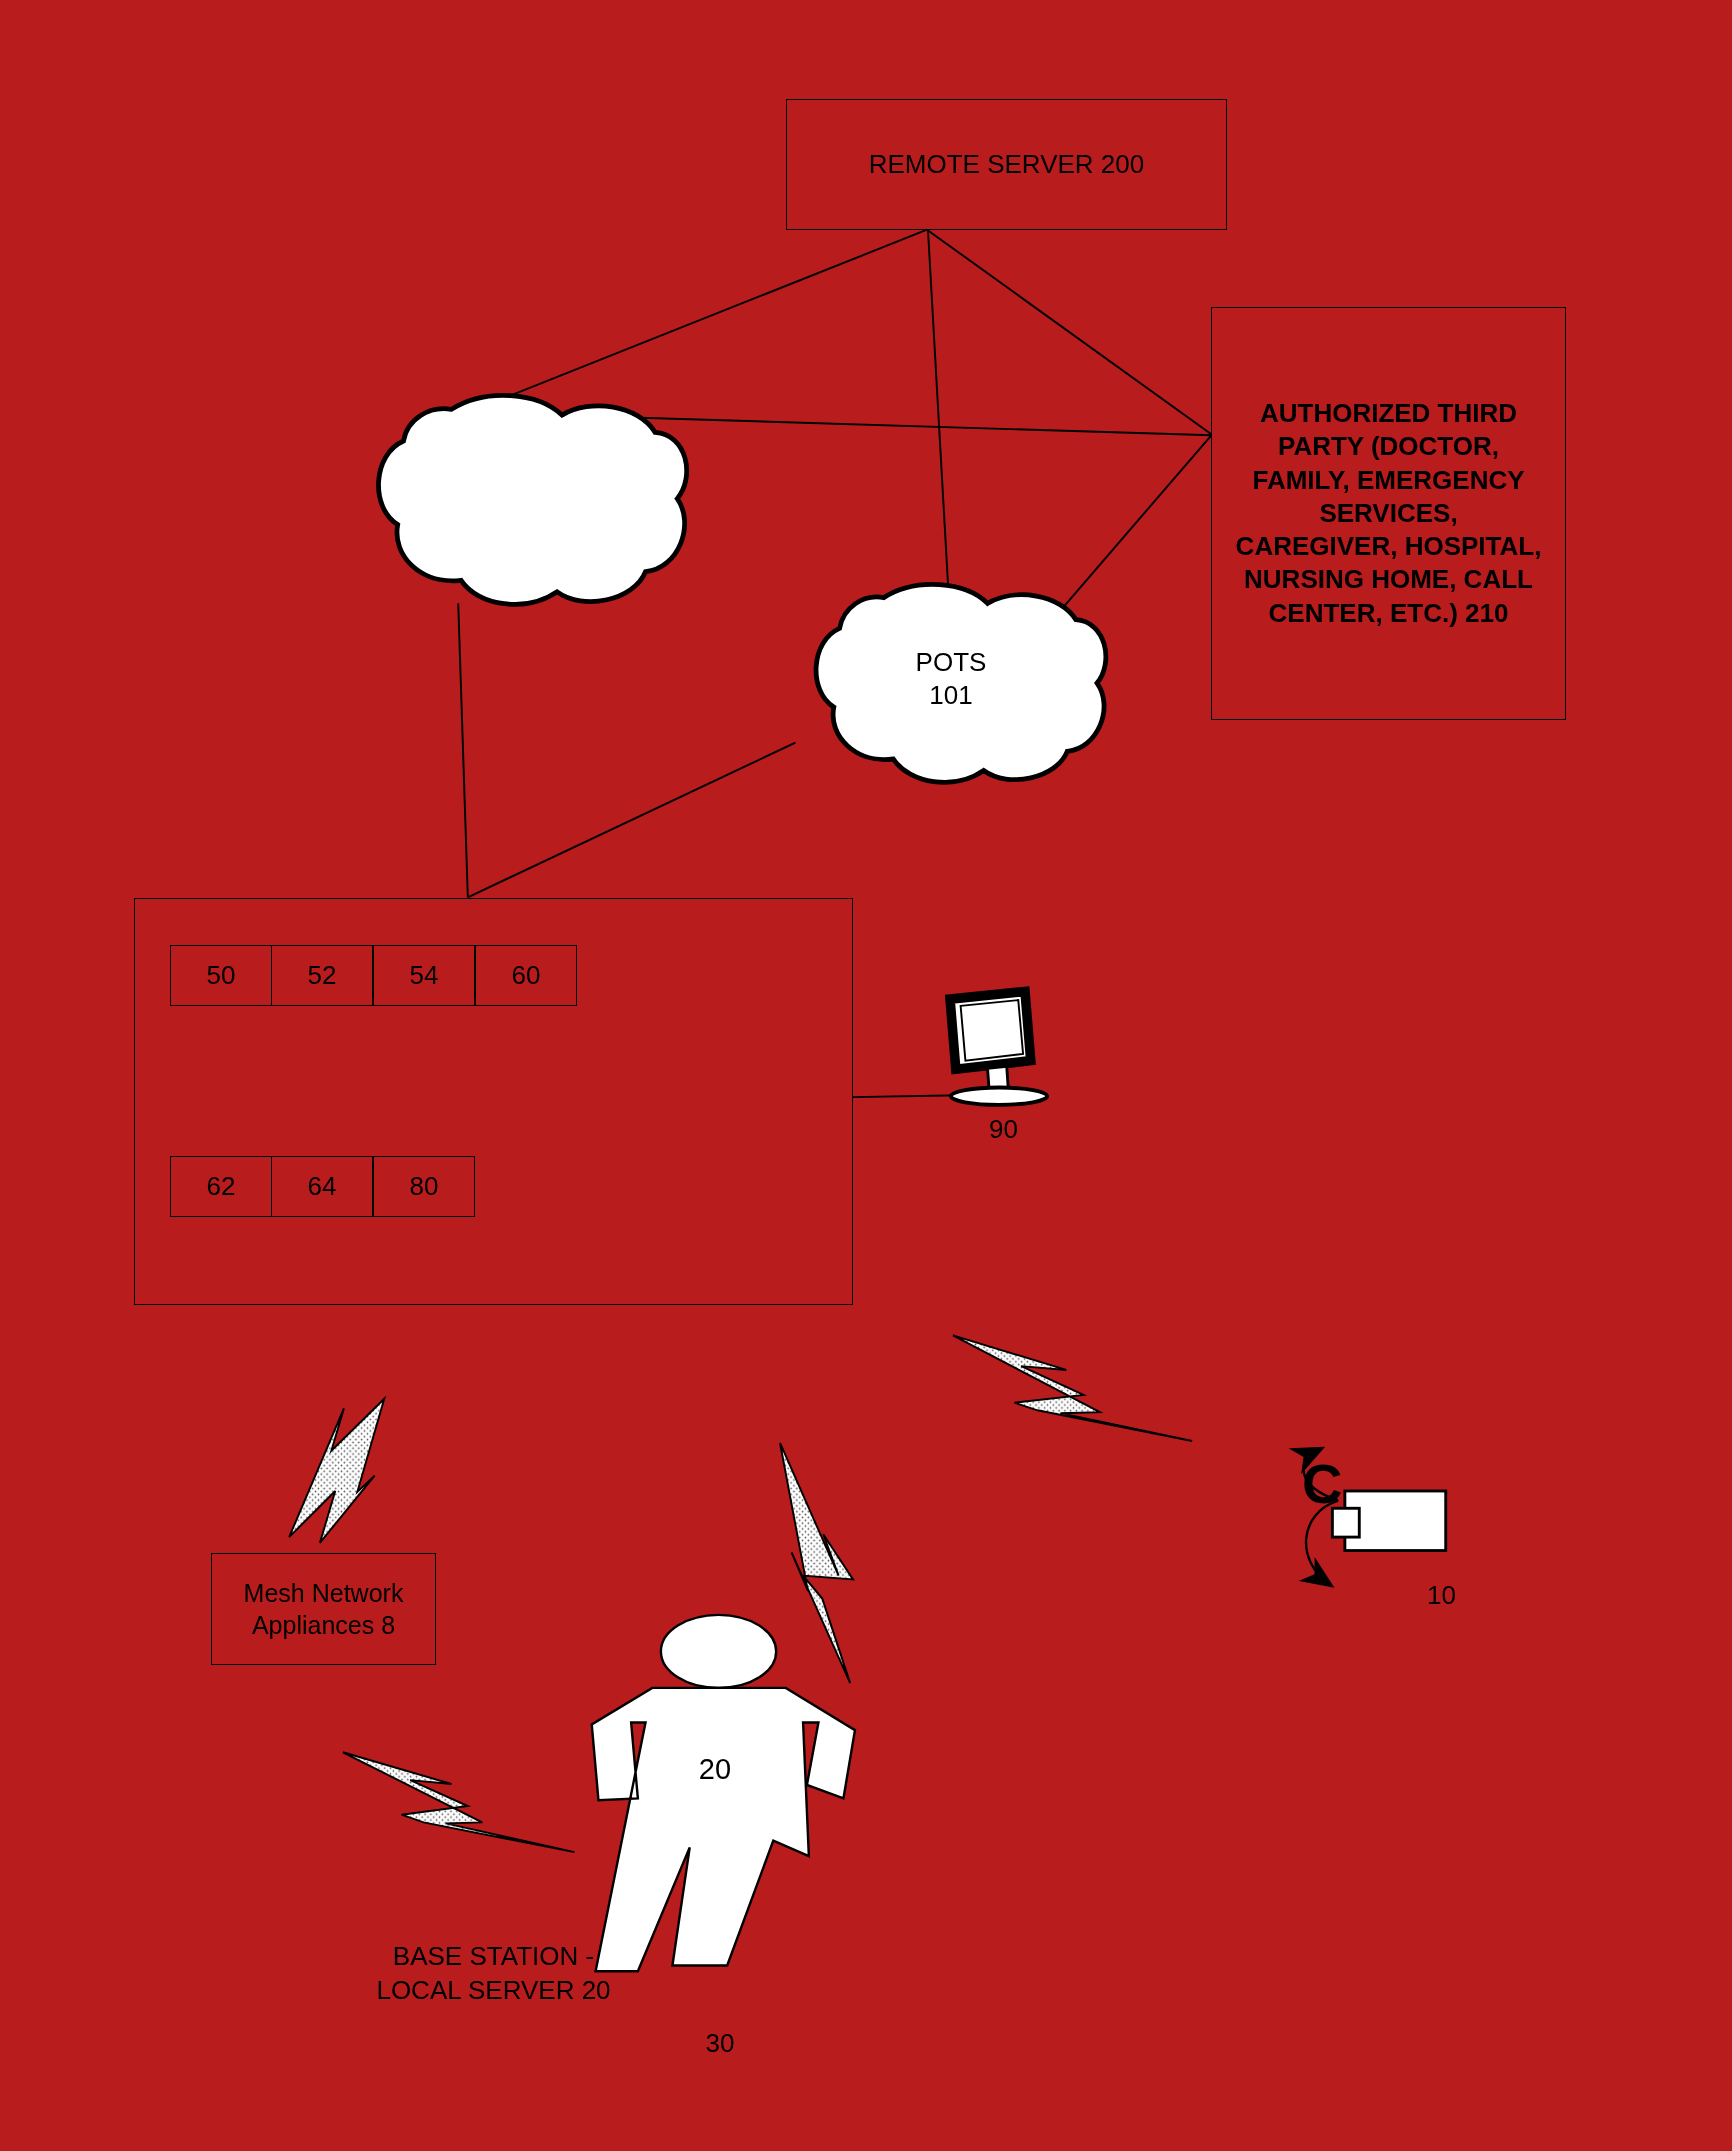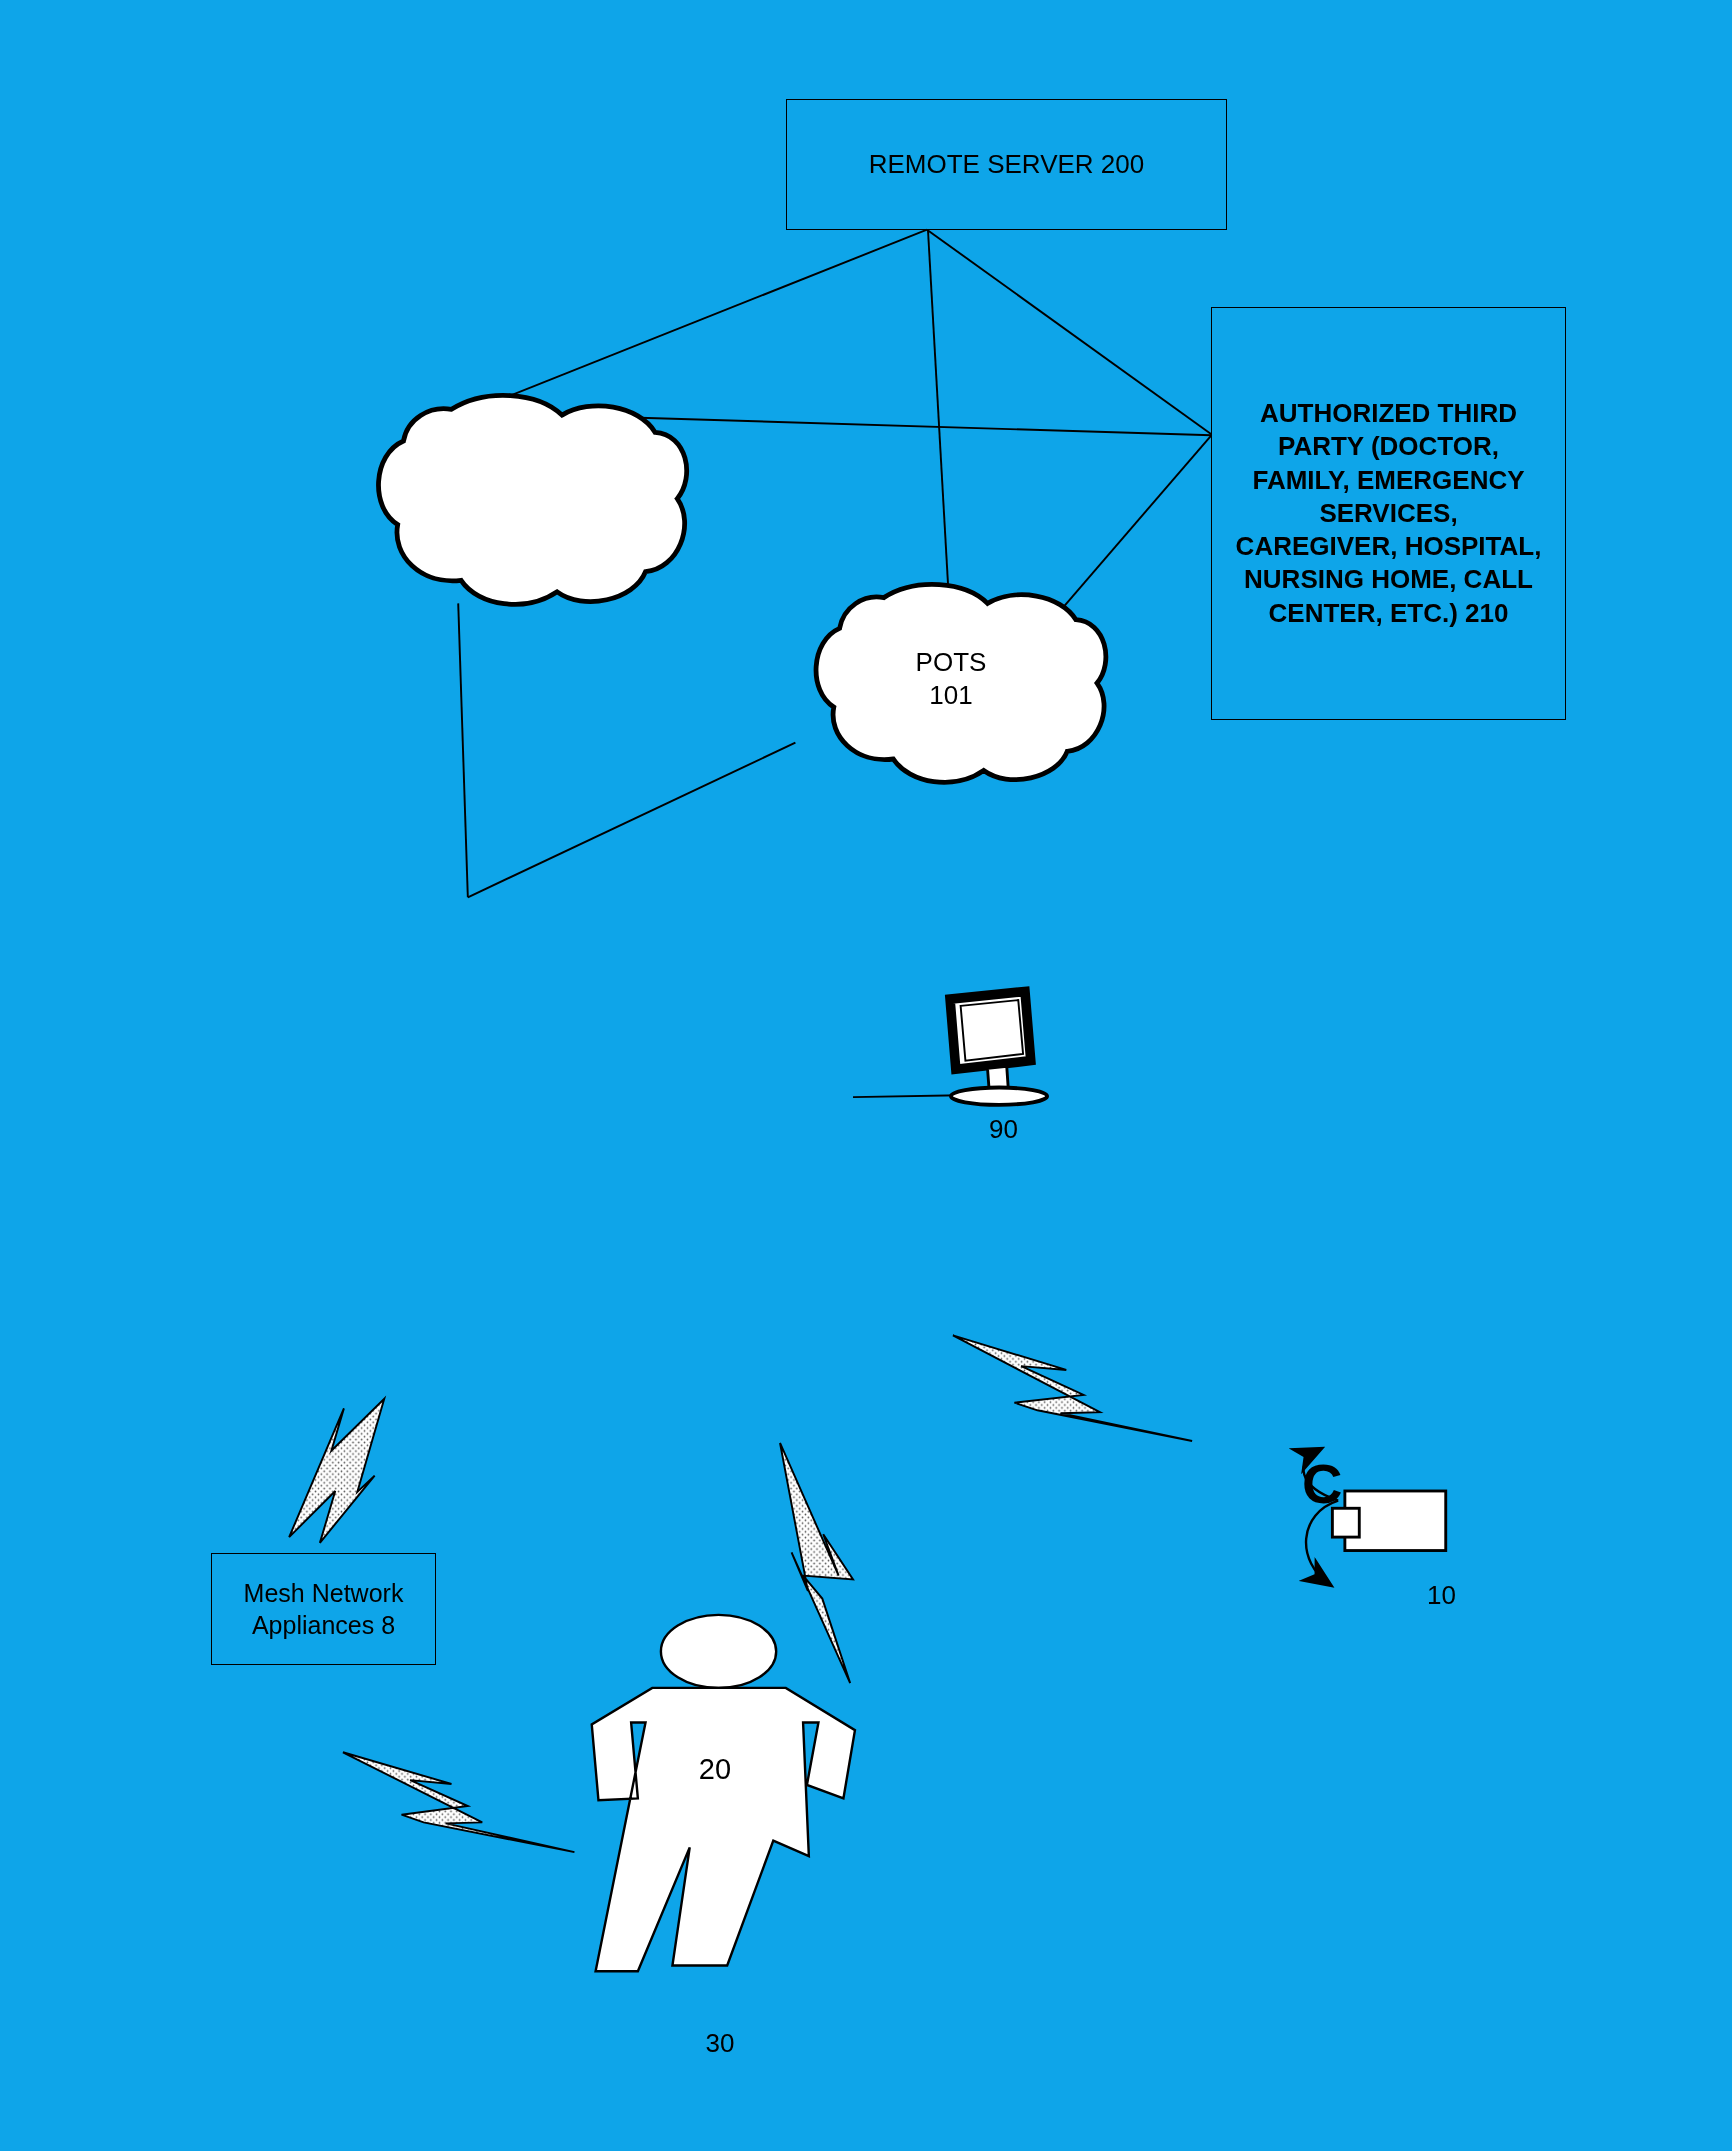--- a/index.html
+++ b/index.html
@@ -8,21 +8,21 @@
     background: #ffffff;
   }
   body {
     font-family: "Liberation Sans", sans-serif;
     color: #000000;
   }
   #figure {
     position: relative;
     width: 1732px;
     height: 2152px;
-    background: #0ea5e9;
+    background: #b91c1c;
     overflow: hidden;
   }
   .svg-layer {
     position: absolute;
     left: 0;
     top: 0;
     width: 1732px;
     height: 2152px;
   }
   .box {
@@ -217,20 +217,33 @@
 FAMILY, EMERGENCY
 SERVICES,
 CAREGIVER, HOSPITAL,
 NURSING HOME, CALL
 CENTER, ETC.) 210</span>
   </div>
 
   <div id="cloud-pots-label">POTS
 101</div>
 
+  <div class="box" id="base-station-box">
+    <div class="sub-box" style="left:35px; top:46px;">50</div>
+    <div class="sub-box" style="left:136px; top:46px;">52</div>
+    <div class="sub-box" style="left:238px; top:46px;">54</div>
+    <div class="sub-box" style="left:340px; top:46px;">60</div>
+
+    <div id="base-station-label">BASE STATION -
+LOCAL SERVER 20</div>
+
+    <div class="sub-box" style="left:35px; top:257px;">62</div>
+    <div class="sub-box" style="left:136px; top:257px;">64</div>
+    <div class="sub-box" style="left:238px; top:257px;">80</div>
+  </div>
 
   <div class="box" id="mesh-box">
     <span class="box-text">Mesh Network
 Appliances 8</span>
   </div>
 
   <div class="plain-label" id="label-90">90</div>
   <div id="camera-c">C</div>
   <div class="plain-label" id="label-10">10</div>
   <div id="label-40">20</div>

